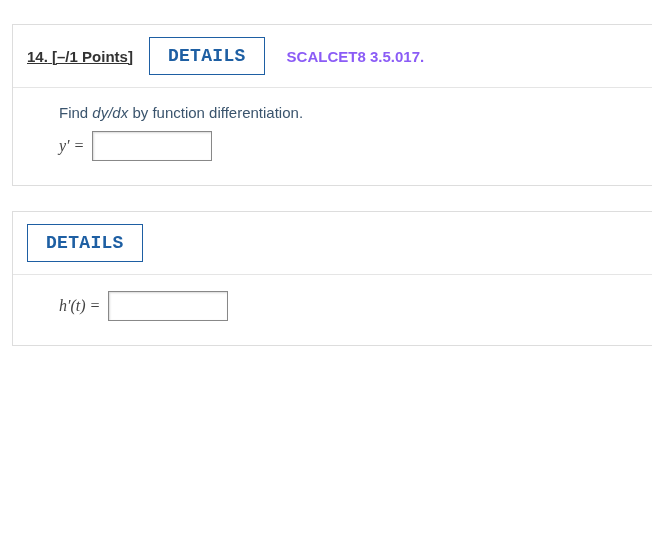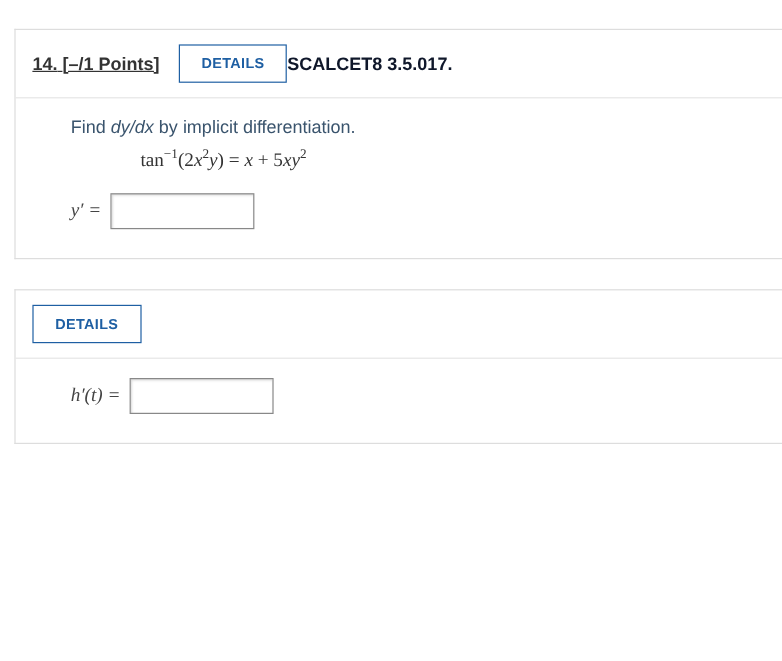--- a/index.html
+++ b/index.html
@@ -28,30 +28,31 @@
     font-size: 15px;
     color: #333;
     margin-right: 16px;
     text-decoration: underline;
   }
   .details-btn {
     border: 1.5px solid #1e5fa3;
     color: #1e5fa3;
     background: #fff;
     font-weight: bold;
-    font-size: 12px;
+    font-size: 18px;
     padding: 8px 18px;
     letter-spacing: 0.3px;
     cursor: pointer;
-    font-family: Liberation Sans, sans-serif;
+    font-family: Liberation Mono, monospace;
   }
   .source {
     font-weight: bold;
     font-size: 15px;
-    color: #0f172a;
+    color: #8b5cf6;
+    margin-left: 22px;
   }
   .body {
     padding: 16px 10px 24px 46px;
     color: #444;
   }
   .prompt {
     color: #3a546d;
     font-size: 15px;
     margin-bottom: 10px;
   }
@@ -93,23 +94,22 @@
   <div class="header">
     <span class="points">
       <span>14.</span>
       <span>[–/1 Points]</span>
     </span>
     <button class="details-btn">DETAILS</button>
     <span class="source">SCALCET8 3.5.017.</span>
   </div>
   <div class="body">
     <div class="prompt">
-      <span>Find </span><i>dy/dx</i><span>  by implicit differentiation.</span>
+      <span>Find </span><i>dy/dx</i><span>  by function differentiation.</span>
     </div>
-    <div class="formula">tan<sup>−1</sup>(2<span class="it">x</span><sup>2</sup><span class="it">y</span>) = <span class="it">x</span> + 5<span class="it">xy</span><sup>2</sup></div>
     <div class="answer-row">
       <span class="lhs nowrap">y′ =</span>
       <input type="text" class="ans-input" style="">
     </div>
   </div>
 </div>
 
 <div class="problem">
   <div class="header">
     <button class="details-btn">DETAILS</button>

